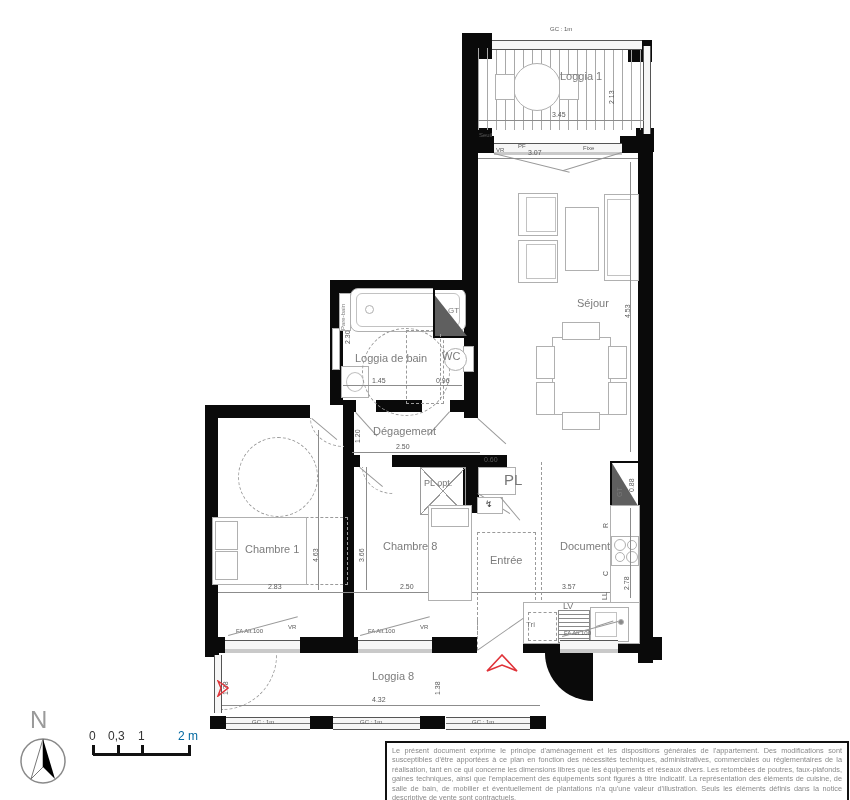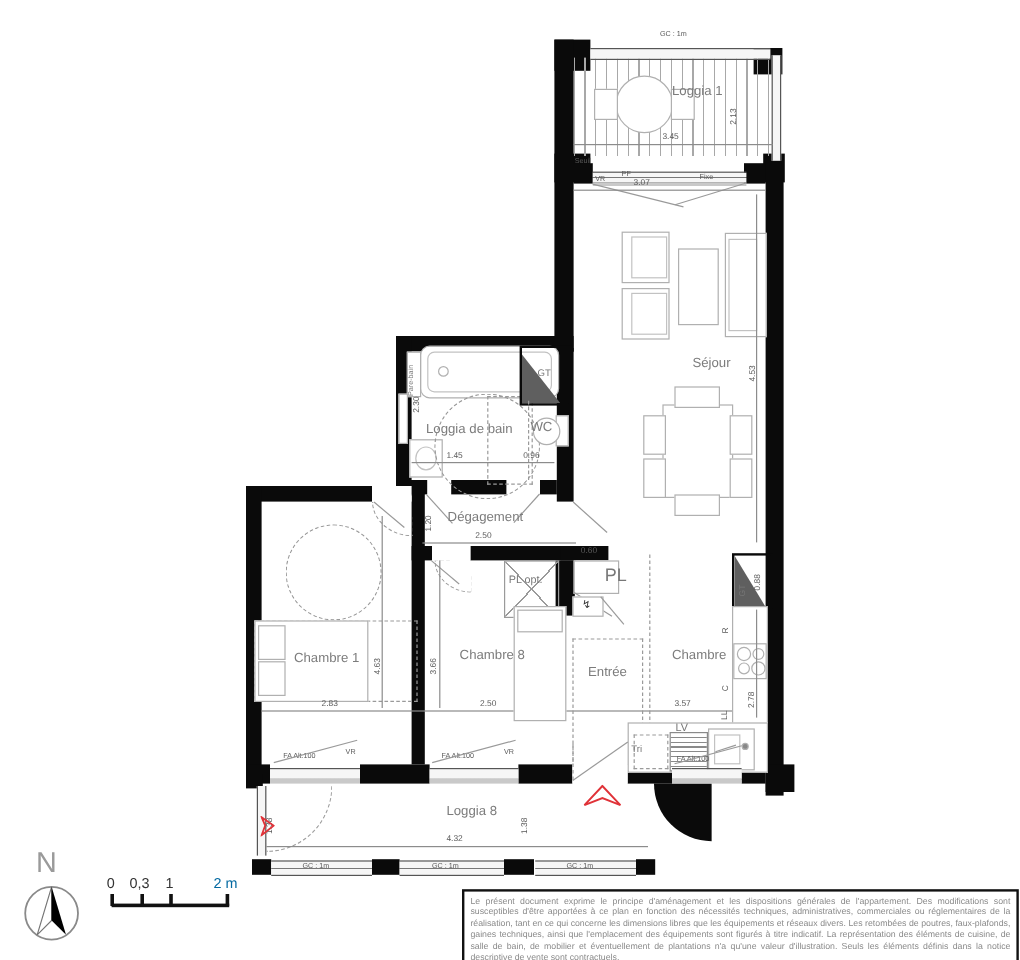--- a/index.html
+++ b/index.html
@@ -185,21 +185,21 @@
   <div class="diag" style="left:360px;top:467px;width:30px;transform:rotate(40deg)"></div>
   <div class="arcbl" style="left:362px;top:467px;width:30px;height:26px"></div>
   <div class="dim" style="left:400px;top:583px">2.50</div>
   <div class="line" style="left:366px;top:467px;width:1px;height:123px"></div>
   <div class="vd" style="left:358px;top:562px">3.66</div>
 
   <div class="fd" style="left:477px;top:532px;width:57px;height:106px"></div>
   <div class="lbl" style="left:490px;top:554px">Entrée</div>
 
   <div class="dashv" style="left:541px;top:462px;height:178px"></div>
-  <div class="lbl" style="left:560px;top:540px">Chambre</div>
+  <div class="lbl" style="left:560px;top:540px">Document</div>
   <div class="abs" style="left:610px;top:461px;width:30px;height:42px;border:2px solid #0a0a0a">
       <div class="gt-tri" style="clip-path:polygon(0 0,0 100%,85% 100%)"></div>
     </div>
   <div class="vd" style="left:616px;top:497px;color:#777">GT</div>
   <div class="vd" style="left:628px;top:492px">0.88</div>
   <div class="f" style="left:610px;top:505px;width:28px;height:97px"></div>
   <div class="vd" style="left:602px;top:528px">R</div>
   <div class="f" style="left:611px;top:536px;width:26px;height:28px">
     <div class="f circle" style="left:2px;top:2px;width:10px;height:10px"></div>
     <div class="f circle" style="left:15px;top:3px;width:8px;height:8px"></div>

